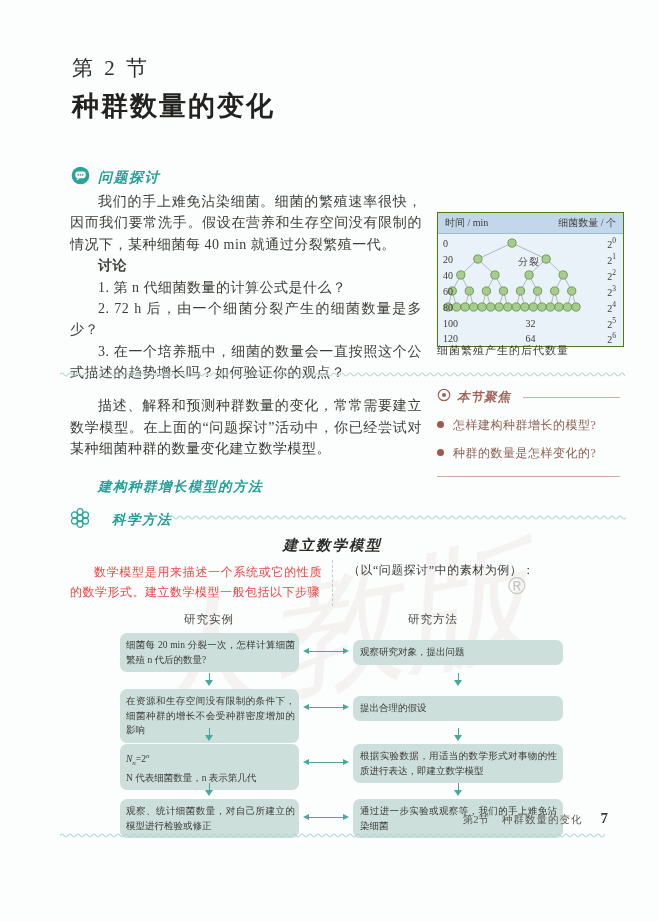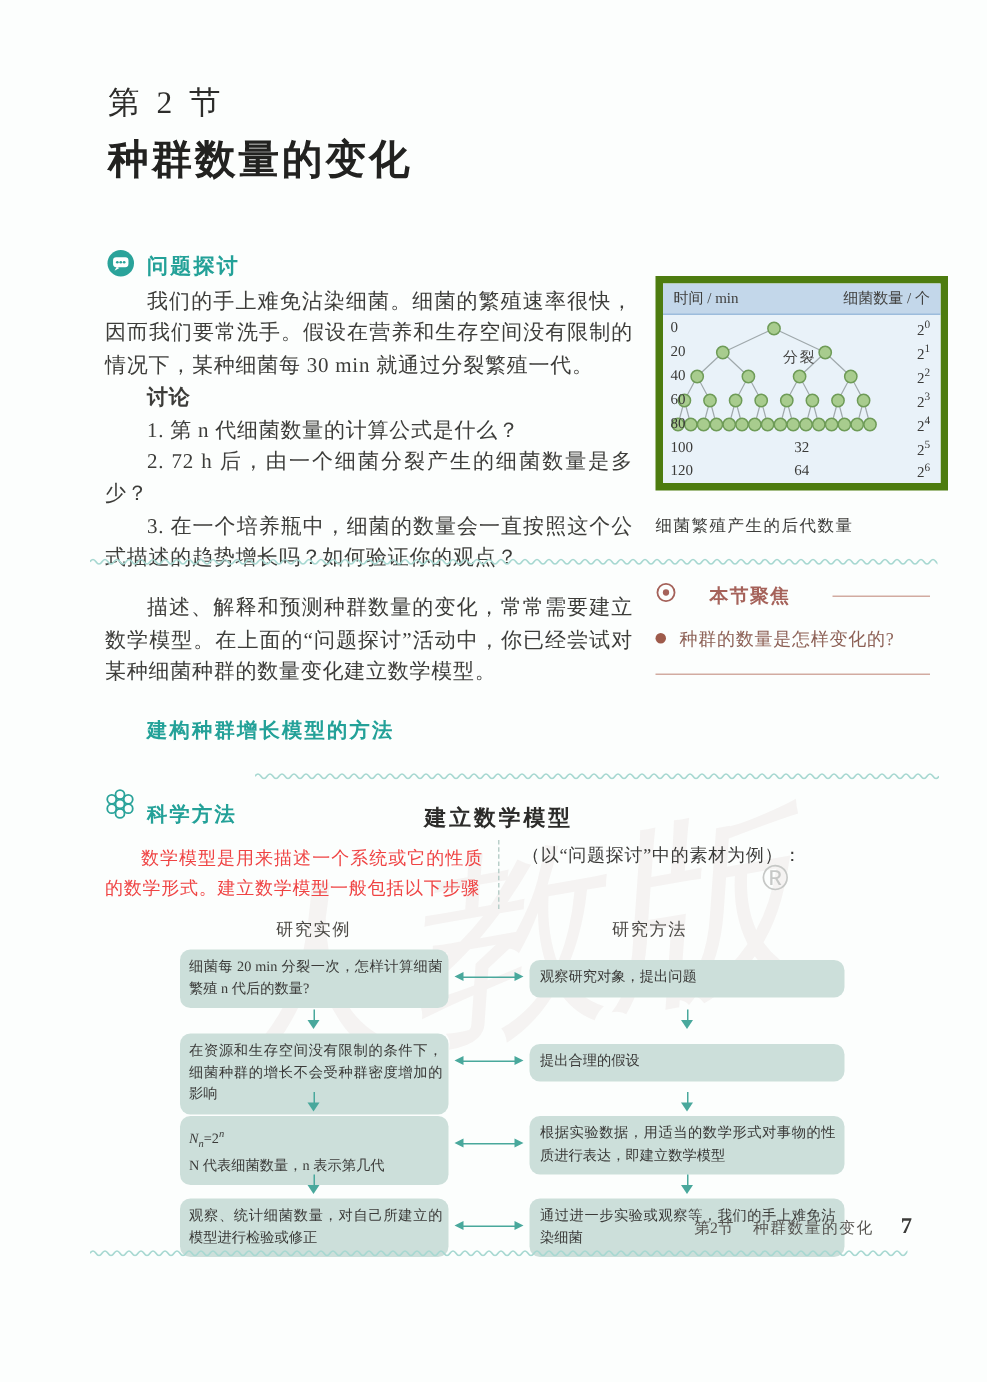--- a/index.html
+++ b/index.html
@@ -1,65 +1,65 @@
 <!DOCTYPE html>
 <html><head>
 <meta charset="utf-8">
 <style>
   html,body{margin:0;padding:0;background:#fcfefd;}
   #page{position:relative;width:658px;height:921px;background:#fcfefd;overflow:hidden;
         font-family:"Liberation Serif","DejaVu Serif",serif;color:#3b3b39;}
-  .sans{font-family:"Liberation Sans","DejaVu Sans",sans-serif;}
+  .sans{font-family:"Liberation Sans","DejaVu Sans",sans-serif;font-style:italic;}
 
   
   .title-block{position:absolute;left:72px;top:54px;}
   .chapter-label{font-size:21px;color:#2d2d2b;letter-spacing:3px;}
   .chapter-title{font-size:27px;font-weight:bold;color:#222220;letter-spacing:2px;margin-top:6px;}
 
   
   .pt-header{position:absolute;left:71px;top:166px;display:flex;align-items:center;gap:8px;}
   .pt-title{font-size:14px;font-weight:bold;color:#23a198;letter-spacing:1.5px;}
   .pt-body{position:absolute;left:70px;top:191px;width:352px;font-size:14px;line-height:21.4px;
            letter-spacing:.5px;text-align:justify;color:#3d3d3a;}
   .pt-body p{margin:0;text-indent:2em;}
   .discuss-label{font-weight:bold;}
 
   
-  .fig{position:absolute;left:437px;top:184px;width:185px;border:5px solid #4d7c0f;}
+  .fig{position:absolute;left:437px;top:212px;width:185px;border:1px solid #4d7c0f;}
   .fig-header{height:20px;background:#c3d7ea;border-bottom:1px solid #9cbcdc;display:flex;
               justify-content:space-between;align-items:center;padding:0 7px;font-size:10px;color:#3e3e3c;}
   .fig-body{position:relative;height:112px;background:#e9f2f9;}
   .fig-time{position:absolute;left:5px;transform:translateY(-50%);font-size:10px;color:#3a3a38;}
   .fig-pow{position:absolute;right:7px;transform:translateY(-50%);font-size:10px;color:#3a3a38;}
   .fig-pow sup{font-size:7.5px;}
   .fig-count{position:absolute;left:0;width:100%;text-align:center;transform:translateY(-50%);
              font-size:10px;color:#3a3a38;}
   .fig-caption{position:absolute;left:437px;top:343px;width:185px;text-align:left;
                font-size:11px;letter-spacing:1px;color:#3c3c3a;}
 
   
   .wavy{position:absolute;height:7px;}
   .wavy svg{display:block;}
 
   
   .main-para{position:absolute;left:70px;top:395px;width:352px;font-size:14px;line-height:21.6px;
              letter-spacing:.5px;text-align:justify;color:#3d3d3a;text-indent:2em;}
   .focus{position:absolute;left:437px;top:388px;width:183px;}
-  .focus-titlerow{display:flex;align-items:center;gap:22px;}
+  .focus-titlerow{display:flex;align-items:center;gap:6px;}
   .focus-title{font-size:12.5px;font-weight:bold;color:#a5625a;letter-spacing:1px;}
   .focus-line{flex:1;border-top:1px solid #d2aba1;margin-left:6px;}
   .focus-item{display:flex;align-items:flex-start;gap:9px;margin-top:11px;}
   .focus-dot{width:7px;height:7px;border-radius:50%;background:#9e5b4b;margin-top:4px;flex:none;}
   .focus-text{font-size:12px;color:#8c6055;letter-spacing:.5px;}
   .focus-bottom{border-top:1px solid #d2aba1;margin-top:14px;}
 
   
   .sec-heading{position:absolute;left:98px;top:478px;font-size:13.5px;font-weight:bold;
                color:#23a198;letter-spacing:1.5px;}
-  .sm-header{position:absolute;left:69px;top:525px;display:flex;align-items:flex-end;gap:7px;}
+  .sm-header{position:absolute;left:69px;top:507px;display:flex;align-items:center;gap:21px;}
   .sm-title{font-size:13.5px;font-weight:bold;color:#23a198;letter-spacing:1.5px;}
   .mm-title{position:absolute;left:60px;top:536px;width:545px;text-align:center;
             font-size:14.5px;font-weight:bold;color:#2c2c2a;letter-spacing:2px;}
   .intro-left{position:absolute;left:70px;top:562px;width:252px;font-size:12px;line-height:20px;
               letter-spacing:.5px;text-align:justify;text-indent:2em;color:#ef4444;}
   .col-divider{position:absolute;left:332px;top:560px;height:46px;border-left:1px dashed #b9cfca;}
   .intro-right{position:absolute;left:348px;top:562px;width:256px;font-size:12px;
                letter-spacing:.5px;color:#3c3c3a;}
 
   
@@ -113,21 +113,21 @@
         <path d="M7.2 12.4 L5.6 15.2 L9 13.4 Z" fill="#ffffff"></path>
         <circle cx="7.6" cy="9.3" r="0.95" fill="#2aa39a"></circle>
         <circle cx="10" cy="9.3" r="0.95" fill="#2aa39a"></circle>
         <circle cx="12.4" cy="9.3" r="0.95" fill="#2aa39a"></circle>
       </svg>
     </span>
     <span class="pt-title sans">问题探讨</span>
   </div>
 
   <div class="pt-body">
-    <p>我们的手上难免沾染细菌。细菌的繁殖速率很快，因而我们要常洗手。假设在营养和生存空间没有限制的情况下，某种细菌每 30 min 就通过分裂繁殖一代。</p>
+    <p>我们的手上难免沾染细菌。细菌的繁殖速率很快，因而我们要常洗手。假设在营养和生存空间没有限制的情况下，某种细菌每 40 min 就通过分裂繁殖一代。</p>
     <p class="discuss-label">讨论</p>
     <p>1. 第 n 代细菌数量的计算公式是什么？</p>
     <p>2. 72 h 后，由一个细菌分裂产生的细菌数量是多少？</p>
     <p>3. 在一个培养瓶中，细菌的数量会一直按照这个公式描述的趋势增长吗？如何验证你的观点？</p>
   </div>
 
   <div class="fig">
     <div class="fig-header">
       <span>时间 / min</span>
       <span>细菌数量 / 个</span>
@@ -233,20 +233,24 @@
         <svg width="14" height="14" viewBox="0 0 14 14">
           <circle cx="7" cy="7" r="5.7" fill="none" stroke="#a5625a" stroke-width="1.2"></circle>
           <circle cx="7" cy="7" r="2.1" fill="#a5625a"></circle>
         </svg>
       </span>
       <span class="focus-title sans">本节聚焦</span>
       <span class="focus-line"></span>
     </div>
     <div class="focus-item">
       <span class="focus-dot"></span>
+      <span class="focus-text">怎样建构种群增长的模型?</span>
+    </div>
+    <div class="focus-item">
+      <span class="focus-dot"></span>
       <span class="focus-text">种群的数量是怎样变化的?</span>
     </div>
     <div class="focus-bottom"></div>
   </div>
 
   <div class="sec-heading sans">建构种群增长模型的方法</div>
 
   <div class="sm-header">
     <span>
       <svg width="22" height="22" viewBox="0 0 22 22">

